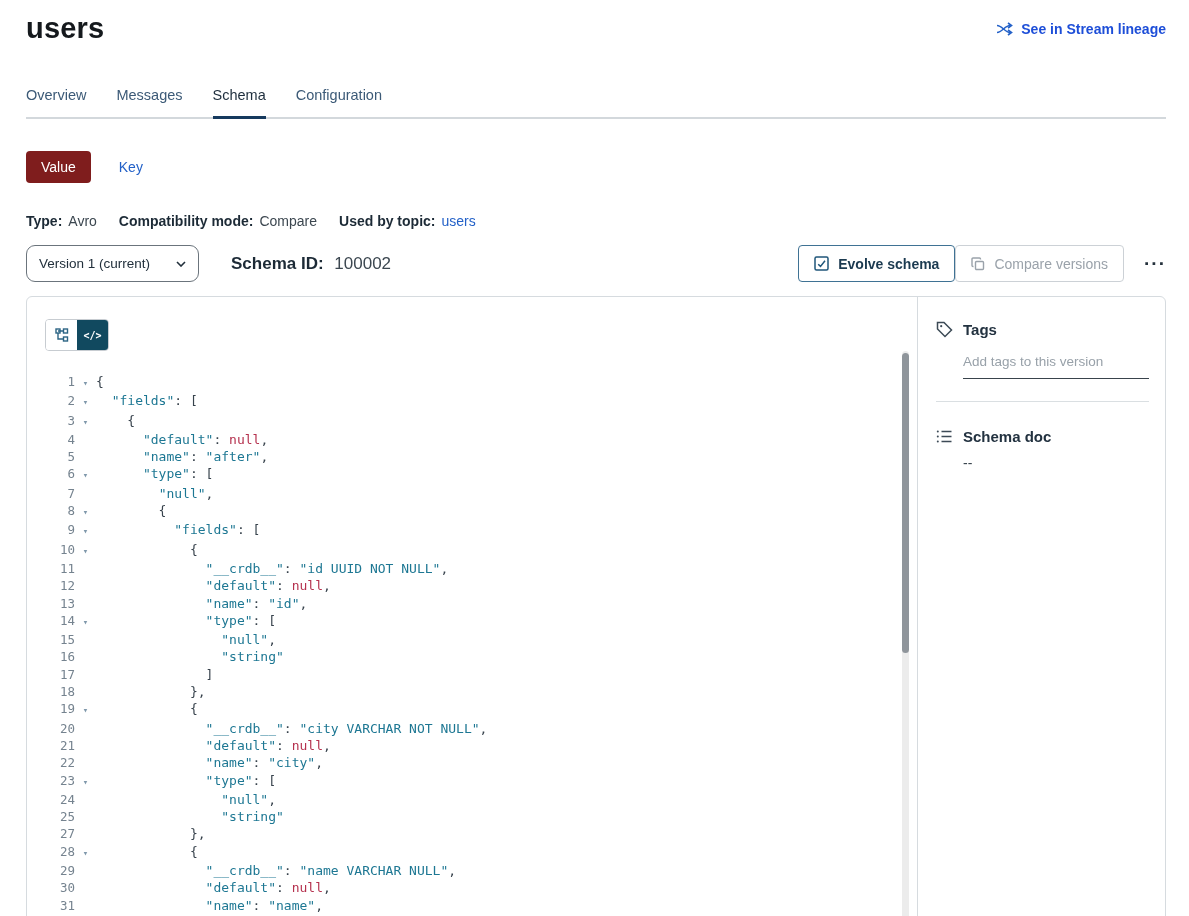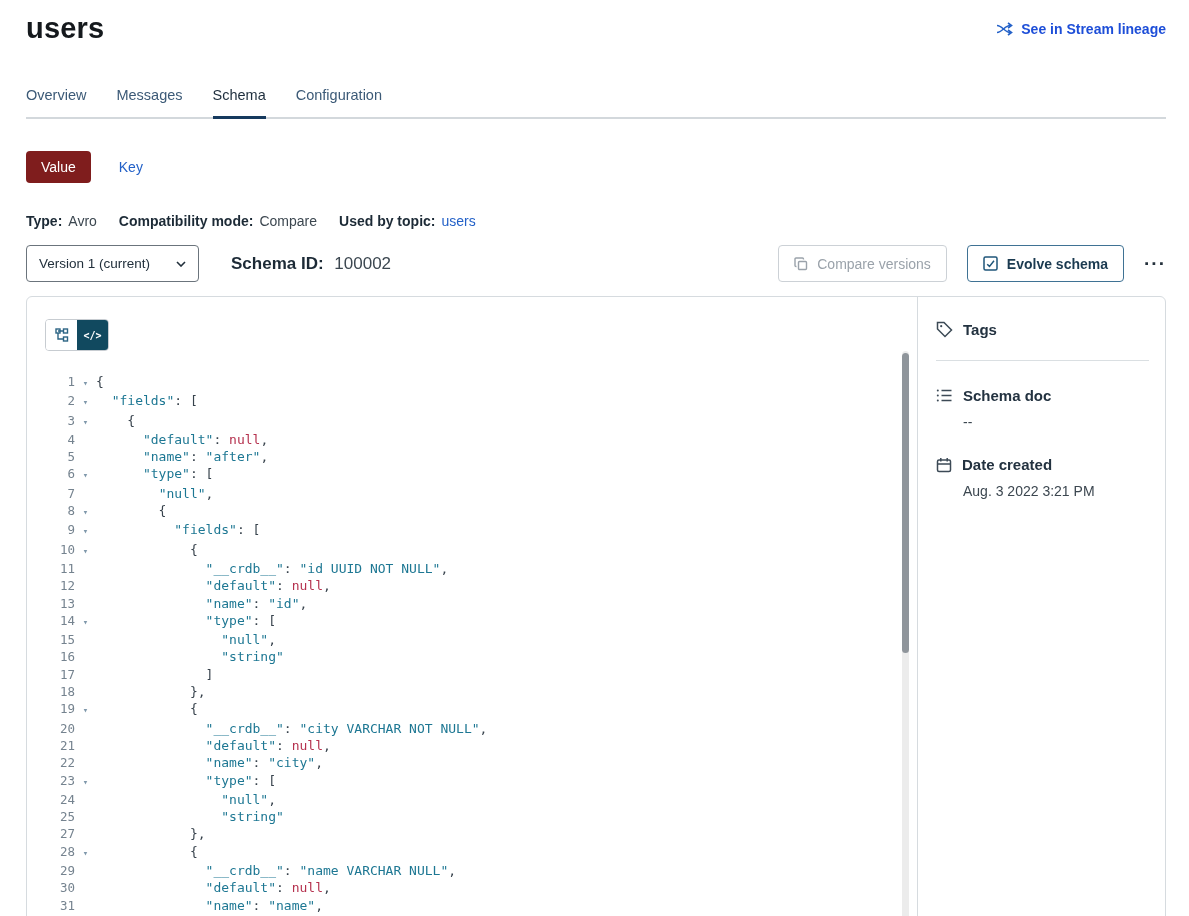--- a/index.html
+++ b/index.html
@@ -27,21 +27,21 @@
 
   
   .meta-row { margin-top: 30px; display: flex; align-items: center; font-size: 14px; }
   .meta-label { font-weight: 700; color: #1c2a36; }
   .meta-value { color: #3c4750; margin-left: 6px; }
   .meta-group { display: flex; margin-right: 22px; }
   .meta-link { color: #2361c8; margin-left: 6px; cursor: pointer; }
 
   
   .bar-row { margin-top: 16px; display: flex; align-items: center; }
-  .version-select { width: 173px; height: 37px; border: 1px solid #6b747c; border-radius: 4px;
+  .version-select { width: 173px; height: 37px; border: 1px solid #6b747c; border-radius: 9px;
     display: inline-flex; align-items: center; justify-content: space-between;
     padding: 0 12px; font-size: 13.5px; color: #22303c; cursor: pointer; background: #fff; }
   .schema-id { margin-left: 32px; font-size: 17px; }
   .bar-right { margin-left: auto; display: flex; align-items: center; }
   .btn-outline { display: inline-flex; align-items: center; gap: 9px; height: 37px;
     padding: 0 15px; border-radius: 4px; background: #fff; font-size: 14px;
     font-family: inherit; cursor: pointer; }
   .btn-disabled { border: 1px solid #ccd1d6; color: #9aa2aa; }
   .btn-evolve { border: 1px solid #3f7294; color: #1b3a50; font-weight: 700; margin-left: 20px; }
   .more-btn { margin-left: 20px; background: none; border: none; font-size: 19px;
@@ -144,37 +144,37 @@
         <svg width="10" height="6" viewBox="0 0 10 6">
             <path d="M1 1 L5 5 L9 1" fill="none" stroke="#22303c" stroke-width="1.6"></path>
           </svg>
       </span>
     </div>
     <div class="schema-id">
       <span class="meta-label">Schema ID:</span>
       <span class="meta-value">100002</span>
     </div>
     <div class="bar-right">
+      <button class="btn-outline btn-evolve">
+        <span class="icon">
+          <svg width="15" height="15" viewBox="0 0 15 15" fill="none" stroke="#1f567a" stroke-width="1.5">
+            <rect x="1" y="1" width="13" height="13" rx="1.5"></rect>
+            <path d="M4.2 8.2 L6.5 10.4 L11 4.8"></path>
+          </svg>
+        </span>
+        <span>Evolve schema</span>
+      </button>
       <button class="btn-outline btn-disabled">
         <span class="icon">
           <svg width="14" height="14" viewBox="0 0 14 14" fill="none" stroke="#9aa2aa" stroke-width="1.4">
             <rect x="4.5" y="4.5" width="8" height="8" rx="1"></rect>
             <path d="M9.5 2.5 V2 a1 1 0 0 0 -1 -1 H2 a1 1 0 0 0 -1 1 v6.5 a1 1 0 0 0 1 1 h0.5"></path>
           </svg>
         </span>
         <span>Compare versions</span>
-      </button>
-      <button class="btn-outline btn-evolve">
-        <span class="icon">
-          <svg width="15" height="15" viewBox="0 0 15 15" fill="none" stroke="#1f567a" stroke-width="1.5">
-            <rect x="1" y="1" width="13" height="13" rx="1.5"></rect>
-            <path d="M4.2 8.2 L6.5 10.4 L11 4.8"></path>
-          </svg>
-        </span>
-        <span>Evolve schema</span>
       </button>
       <button class="more-btn">···</button>
     </div>
   </div>
 
   <div class="card">
 
     <div class="editor-panel">
       <div class="view-toggle">
         <button class="view-btn">
@@ -233,43 +233,32 @@
     <div class="sidebar">
       <div class="sb-head">
         <span class="icon">
           <svg width="17" height="17" viewBox="0 0 17 17" fill="none" stroke="#3c4a56" stroke-width="1.5">
             <path d="M1.5 1.5 H8 L15.5 9 L9 15.5 L1.5 8 Z"></path>
             <circle cx="5.2" cy="5.2" r="1.1" fill="#3c4a56" stroke="none"></circle>
           </svg>
         </span>
         <span>Tags</span>
       </div>
+      <input class="tags-input" value="" placeholder="Add tags to this version" style="">
       <hr class="sb-divider">
 
       <div class="sb-head">
         <span class="icon">
           <svg width="17" height="15" viewBox="0 0 17 15" fill="none" stroke="#3c4a56" stroke-width="1.5">
             <circle cx="1.8" cy="2.5" r="1" fill="#3c4a56" stroke="none"></circle>
             <circle cx="1.8" cy="7.5" r="1" fill="#3c4a56" stroke="none"></circle>
             <circle cx="1.8" cy="12.5" r="1" fill="#3c4a56" stroke="none"></circle>
             <path d="M5.5 2.5 H15.5 M5.5 7.5 H15.5 M5.5 12.5 H15.5"></path>
           </svg>
         </span>
         <span>Schema doc</span>
       </div>
       <div class="sb-value">--</div>
 
-      <div class="sb-block">
-        <div class="sb-head">
-          <span class="icon">
-            <svg width="16" height="16" viewBox="0 0 16 16" fill="none" stroke="#3c4a56" stroke-width="1.5">
-              <rect x="1.5" y="3" width="13" height="11.5" rx="1.5"></rect>
-              <path d="M4.8 1 V4.5 M11.2 1 V4.5 M1.5 7 H14.5"></path>
-            </svg>
-          </span>
-          <span>Date created</span>
-        </div>
-        <div class="sb-value">Aug. 3 2022 3:21 PM</div>
-      </div>
     </div>
 
   </div>
 </div>
 
 </body></html>

